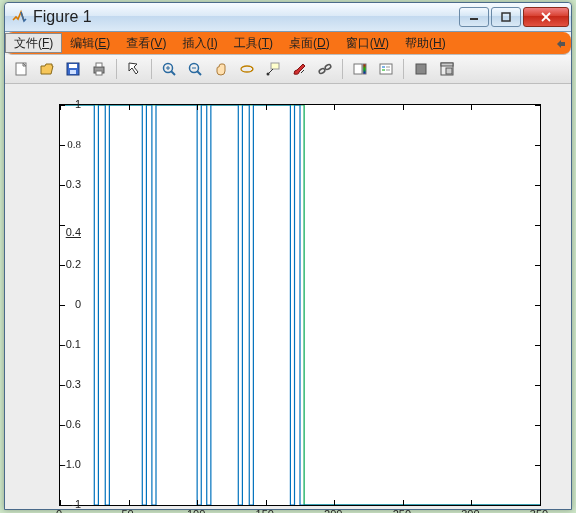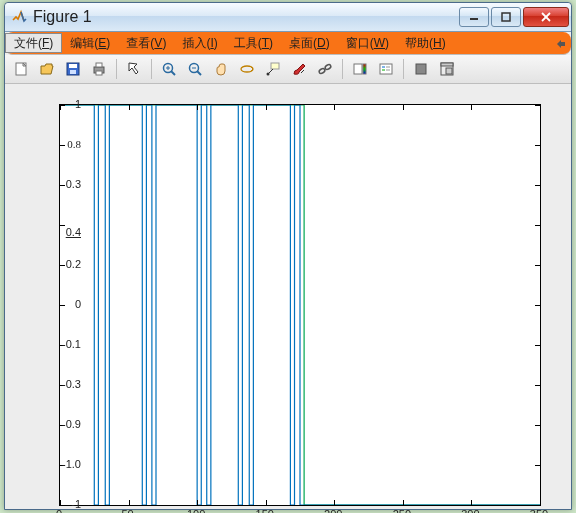--- a/index.html
+++ b/index.html
@@ -360,21 +360,21 @@
         <div class="tickmark-x t" style="left: 274.286px;"></div>
         <div class="tickmark-x" style="left: 342.857px;"></div>
         <div class="tickmark-x t" style="left: 342.857px;"></div>
         <div class="tickmark-x" style="left: 411.429px;"></div>
         <div class="tickmark-x t" style="left: 411.429px;"></div>
         <div class="tickmark-x" style="left: 480px;"></div>
         <div class="tickmark-x t" style="left: 480px;"></div>
       </div>
   <div class="tick-y" style="top: 420px;">-1</div>
       <div class="tick-y" style="top: 380px;">-1.0</div>
-      <div class="tick-y" style="top: 340px;">-0.9</div>
+      <div class="tick-y" style="top: 340px;">-0.6</div>
       <div class="tick-y" style="top: 300px;">-0.3</div>
       <div class="tick-y" style="top: 260px;">-0.1</div>
       <div class="tick-y" style="top: 220px;">0</div>
       <div class="tick-y" style="top: 180px;">0.2</div>
       <div class="tick-y" style="top: 148px; text-decoration: underline;">0.4</div>
       <div class="tick-y" style="top: 100px;">0.3</div>
       <div class="tick-y" style="top: 60px; font-family: Liberation Serif, serif;">0.8</div>
       <div class="tick-y" style="top: 20px;">1</div>
       <div class="tick-x" style="left: 54px;">0</div>
       <div class="tick-x" style="left: 122.571px;">50</div>

